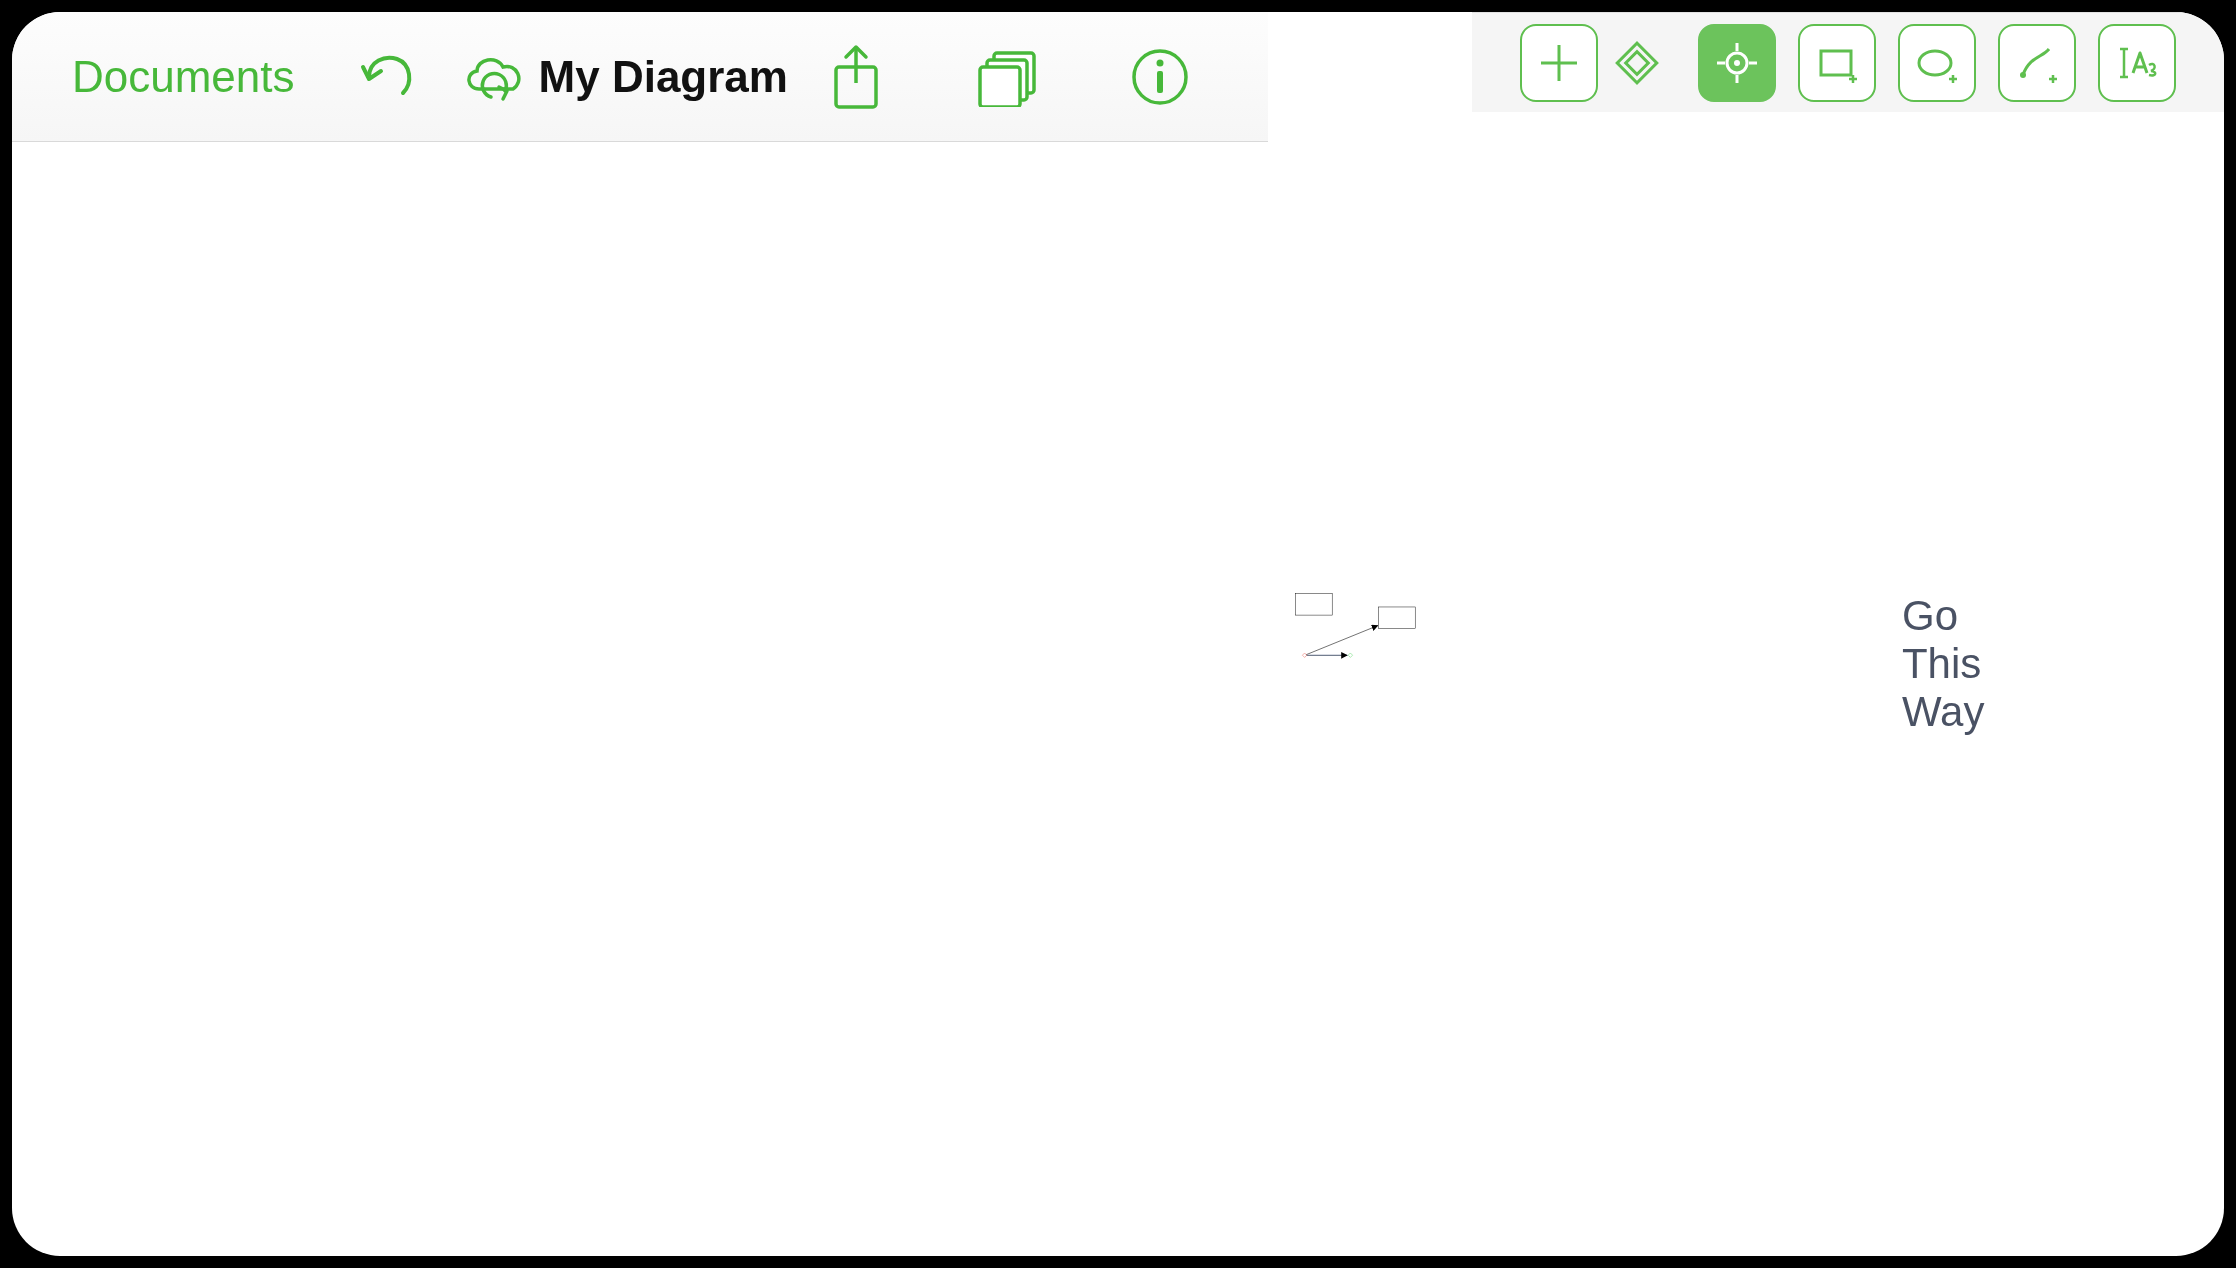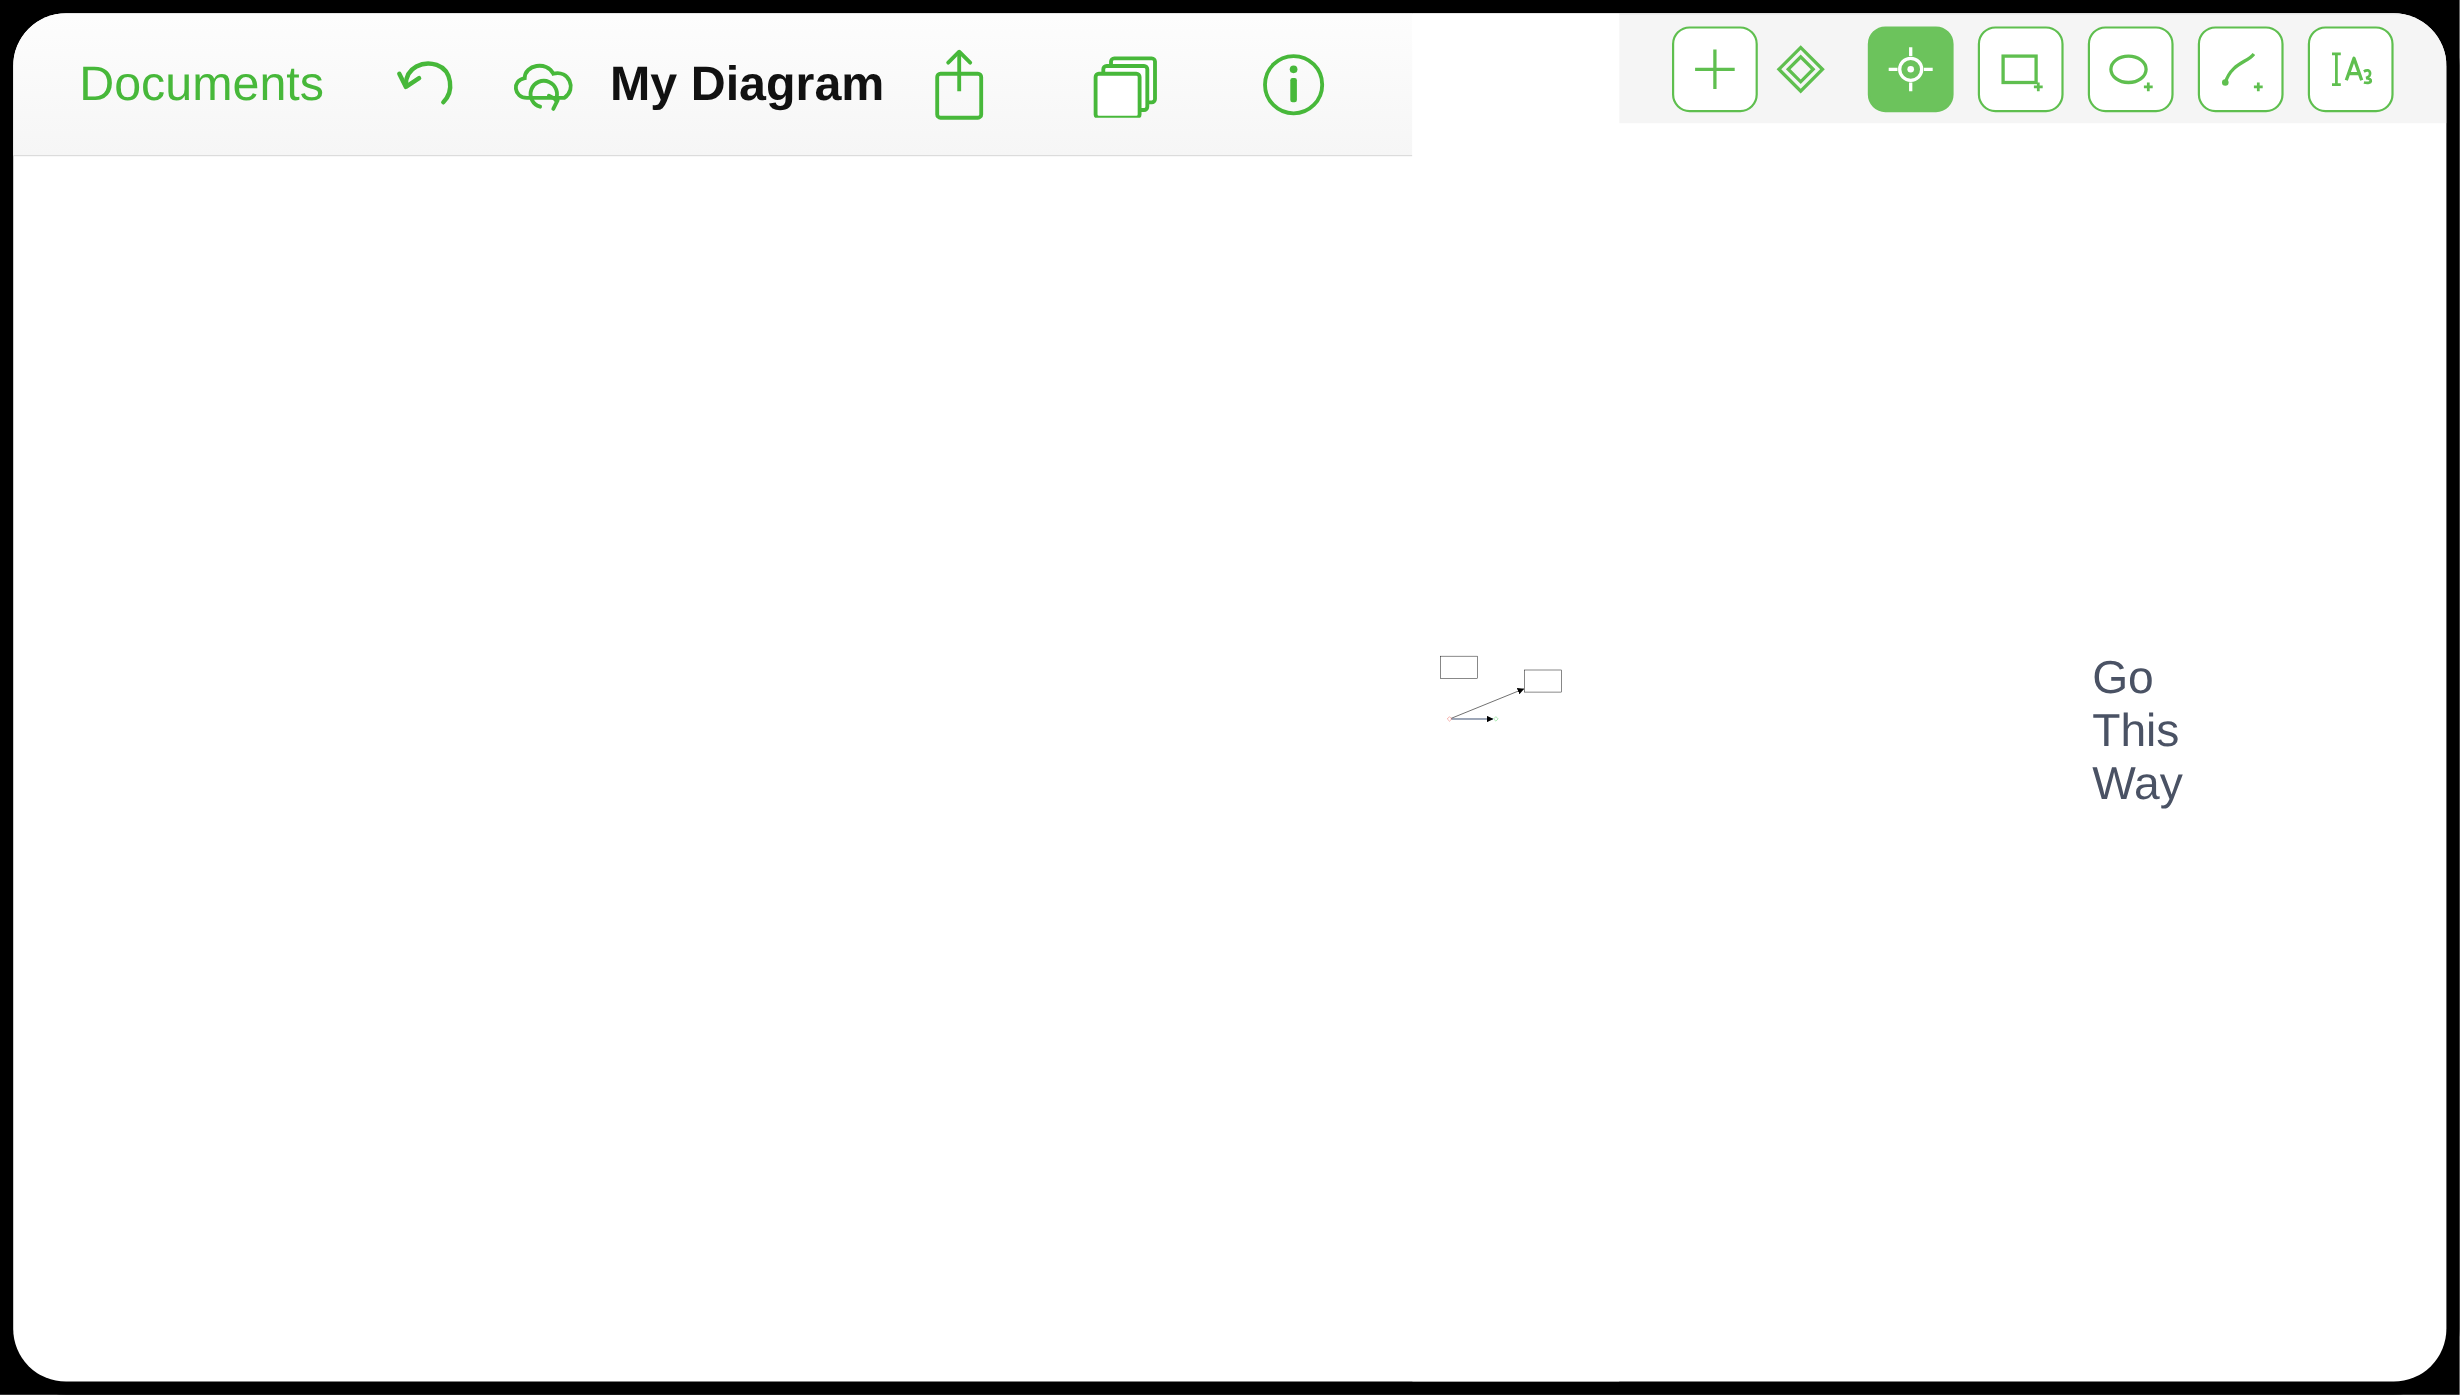--- a/index.html
+++ b/index.html
@@ -45,21 +45,21 @@
     font-size: 44px;
     font-weight: 400;
     cursor: pointer;
   }
   .tb-icon svg { display:block; }
   .tb-center {
     flex: 1;
     display: flex;
     align-items: center;
     justify-content: center;
-    gap: 24px;
+    gap: 8px;
   }
   .doc-title {
     font-size: 44px;
     font-weight: 600;
     color: #111;
   }
   .tb-right { display: flex; align-items: center; gap: 90px; padding-right:30px;}
 
   
   .canvas {
@@ -172,21 +172,21 @@
 
         <g>
           <line x1="398" y1="730" x2="860" y2="730" stroke="#a9c8ff" stroke-width="14" stroke-linecap="round" opacity="0.55"></line>
           <line x1="398" y1="730" x2="858" y2="730" stroke="#000" stroke-width="6" marker-end="url(#arrowHead)"></line>
 
           <rect x="380" y="712" width="34" height="34" fill="#fff" stroke="#e53b2e" stroke-width="4" transform="rotate(45 397 729)"></rect>
 
           <rect x="876" y="712" width="34" height="34" fill="#fff" stroke="#2ecc40" stroke-width="4" transform="rotate(45 893 729)"></rect>
         </g>
       </svg>
-      <div class="arrow-label" style="left:618px; top:580px;">Go This Way</div>
+      <div class="arrow-label" style="left:634px; top:580px;">Go This Way</div>
     </div>
 
     <div class="bottom-toolbar">
       <div class="bt-left">
         <div class="tool-btn">
           <svg width="48" height="48" viewBox="0 0 48 48">
             <line x1="24" y1="6" x2="24" y2="42" stroke="#5fbf4f" stroke-width="3"></line>
             <line x1="6" y1="24" x2="42" y2="24" stroke="#5fbf4f" stroke-width="3"></line>
           </svg>
         </div>

